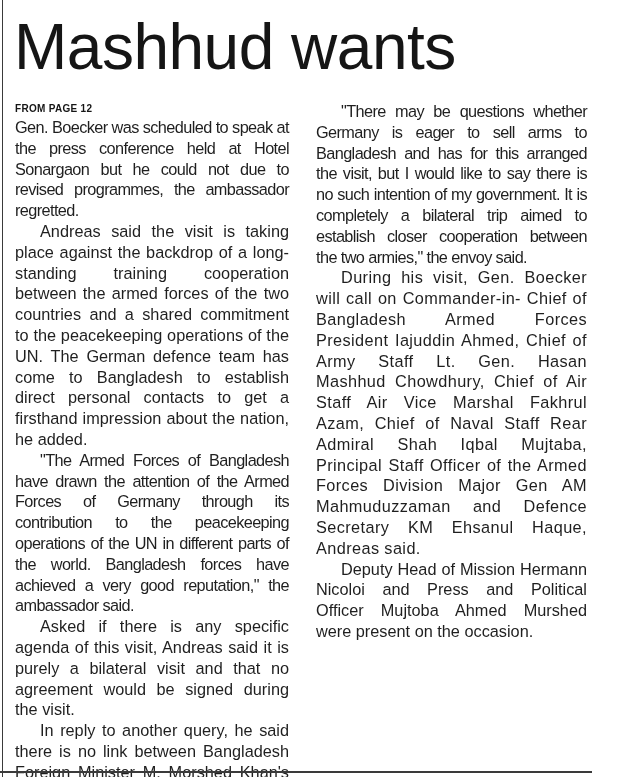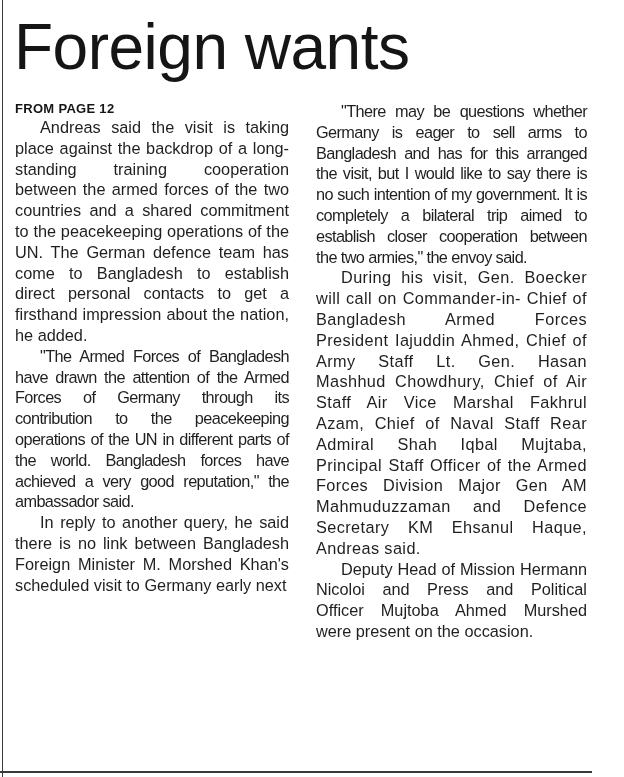--- a/index.html
+++ b/index.html
@@ -2,38 +2,40 @@
 <html><head>
 <meta charset="utf-8">
 <style>
   html, body { margin: 0; padding: 0; background: #ffffff; }
   body { width: 624px; height: 777px; position: relative; overflow: hidden; font-family: "Liberation Sans", sans-serif; color: #1c1c1c; }
   .left-border { position: absolute; left: 2px; top: 0; width: 1px; height: 777px; background: #3a3a3a; }
   .headline { position: absolute; left: 14px; top: 2px; font-size: 64px; line-height: 90px; letter-spacing: -0.5px; color: #151515; margin: 0; font-weight: normal; white-space: nowrap; }
   .col { position: absolute; top: 101px; font-size: 16.3px; line-height: 20.8px; text-align: justify; color: #1f1f1f; }
   .col.left { left: 15px; width: 274px; }
   .col.right { left: 316px; width: 271px; }
-  .kicker { font-weight: bold; font-size: 13px; line-height: 16px; letter-spacing: 0.3px; display: block; color: #151515; }
+  .kicker { font-weight: bold; font-size: 10px; line-height: 16px; letter-spacing: 0.3px; display: block; color: #151515; }
   .col p { margin: 0; text-indent: 0; }
   .col p.indent { text-indent: 25px; }
   .col p.tight { letter-spacing: -0.6px; }
   .col p.wide { letter-spacing: 0.4px; }
   .bottom-rule { position: absolute; left: 0; top: 771px; width: 592px; height: 2px; background: #3a3a3a; }
 </style>
 </head>
 <body>
 
 <div class="left-border"></div>
 
-<h1 class="headline">Foreign wants</h1>
+<h1 class="headline">Mashhud wants</h1>
 
 <div class="col left">
   <span class="kicker">FROM PAGE 12</span>
+  <p class="tight">Gen. Boecker was scheduled to speak at the press conference held at Hotel Sonargaon but he could not due to revised programmes, the ambassador regretted.</p>
   <p class="indent">Andreas said the visit is taking place against the backdrop of a long-standing training cooperation between the armed forces of the two countries and a shared commitment to the peacekeeping operations of the UN. The German defence team has come to Bangladesh to establish direct personal contacts to get a firsthand impression about the nation, he added.</p>
   <p class="indent tight">"The Armed Forces of Bangladesh have drawn the attention of the Armed Forces of Germany through its contribution to the peacekeeping operations of the UN in different parts of the world. Bangladesh forces have achieved a very good reputation," the ambassador said.</p>
+  <p class="indent">Asked if there is any specific agenda of this visit, Andreas said it is purely a bilateral visit and that no agreement would be signed during the visit.</p>
   <p class="indent">In reply to another query, he said there is no link between Bangladesh Foreign Minister M. Morshed Khan's scheduled visit to Germany early next</p>
 </div>
 
 <div class="col right">
   <p class="indent tight">"There may be questions whether Germany is eager to sell arms to Bangladesh and has for this arranged the visit, but I would like to say there is no such intention of my government. It is completely a bilateral trip aimed to establish closer cooperation between the two armies," the envoy said.</p>
   <p class="indent wide">During his visit, Gen. Boecker will call on Commander-in- Chief of Bangladesh Armed Forces President Iajuddin Ahmed, Chief of Army Staff Lt. Gen. Hasan Mashhud Chowdhury, Chief of Air Staff Air Vice Marshal Fakhrul Azam, Chief of Naval Staff Rear Admiral Shah Iqbal Mujtaba, Principal Staff Officer of the Armed Forces Division Major Gen AM Mahmuduzzaman and Defence Secretary KM Ehsanul Haque, Andreas said.</p>
   <p class="indent">Deputy Head of Mission Hermann Nicoloi and Press and Political Officer Mujtoba Ahmed Murshed were present on the occasion.</p>
 </div>
 
 <div class="bottom-rule"></div>

